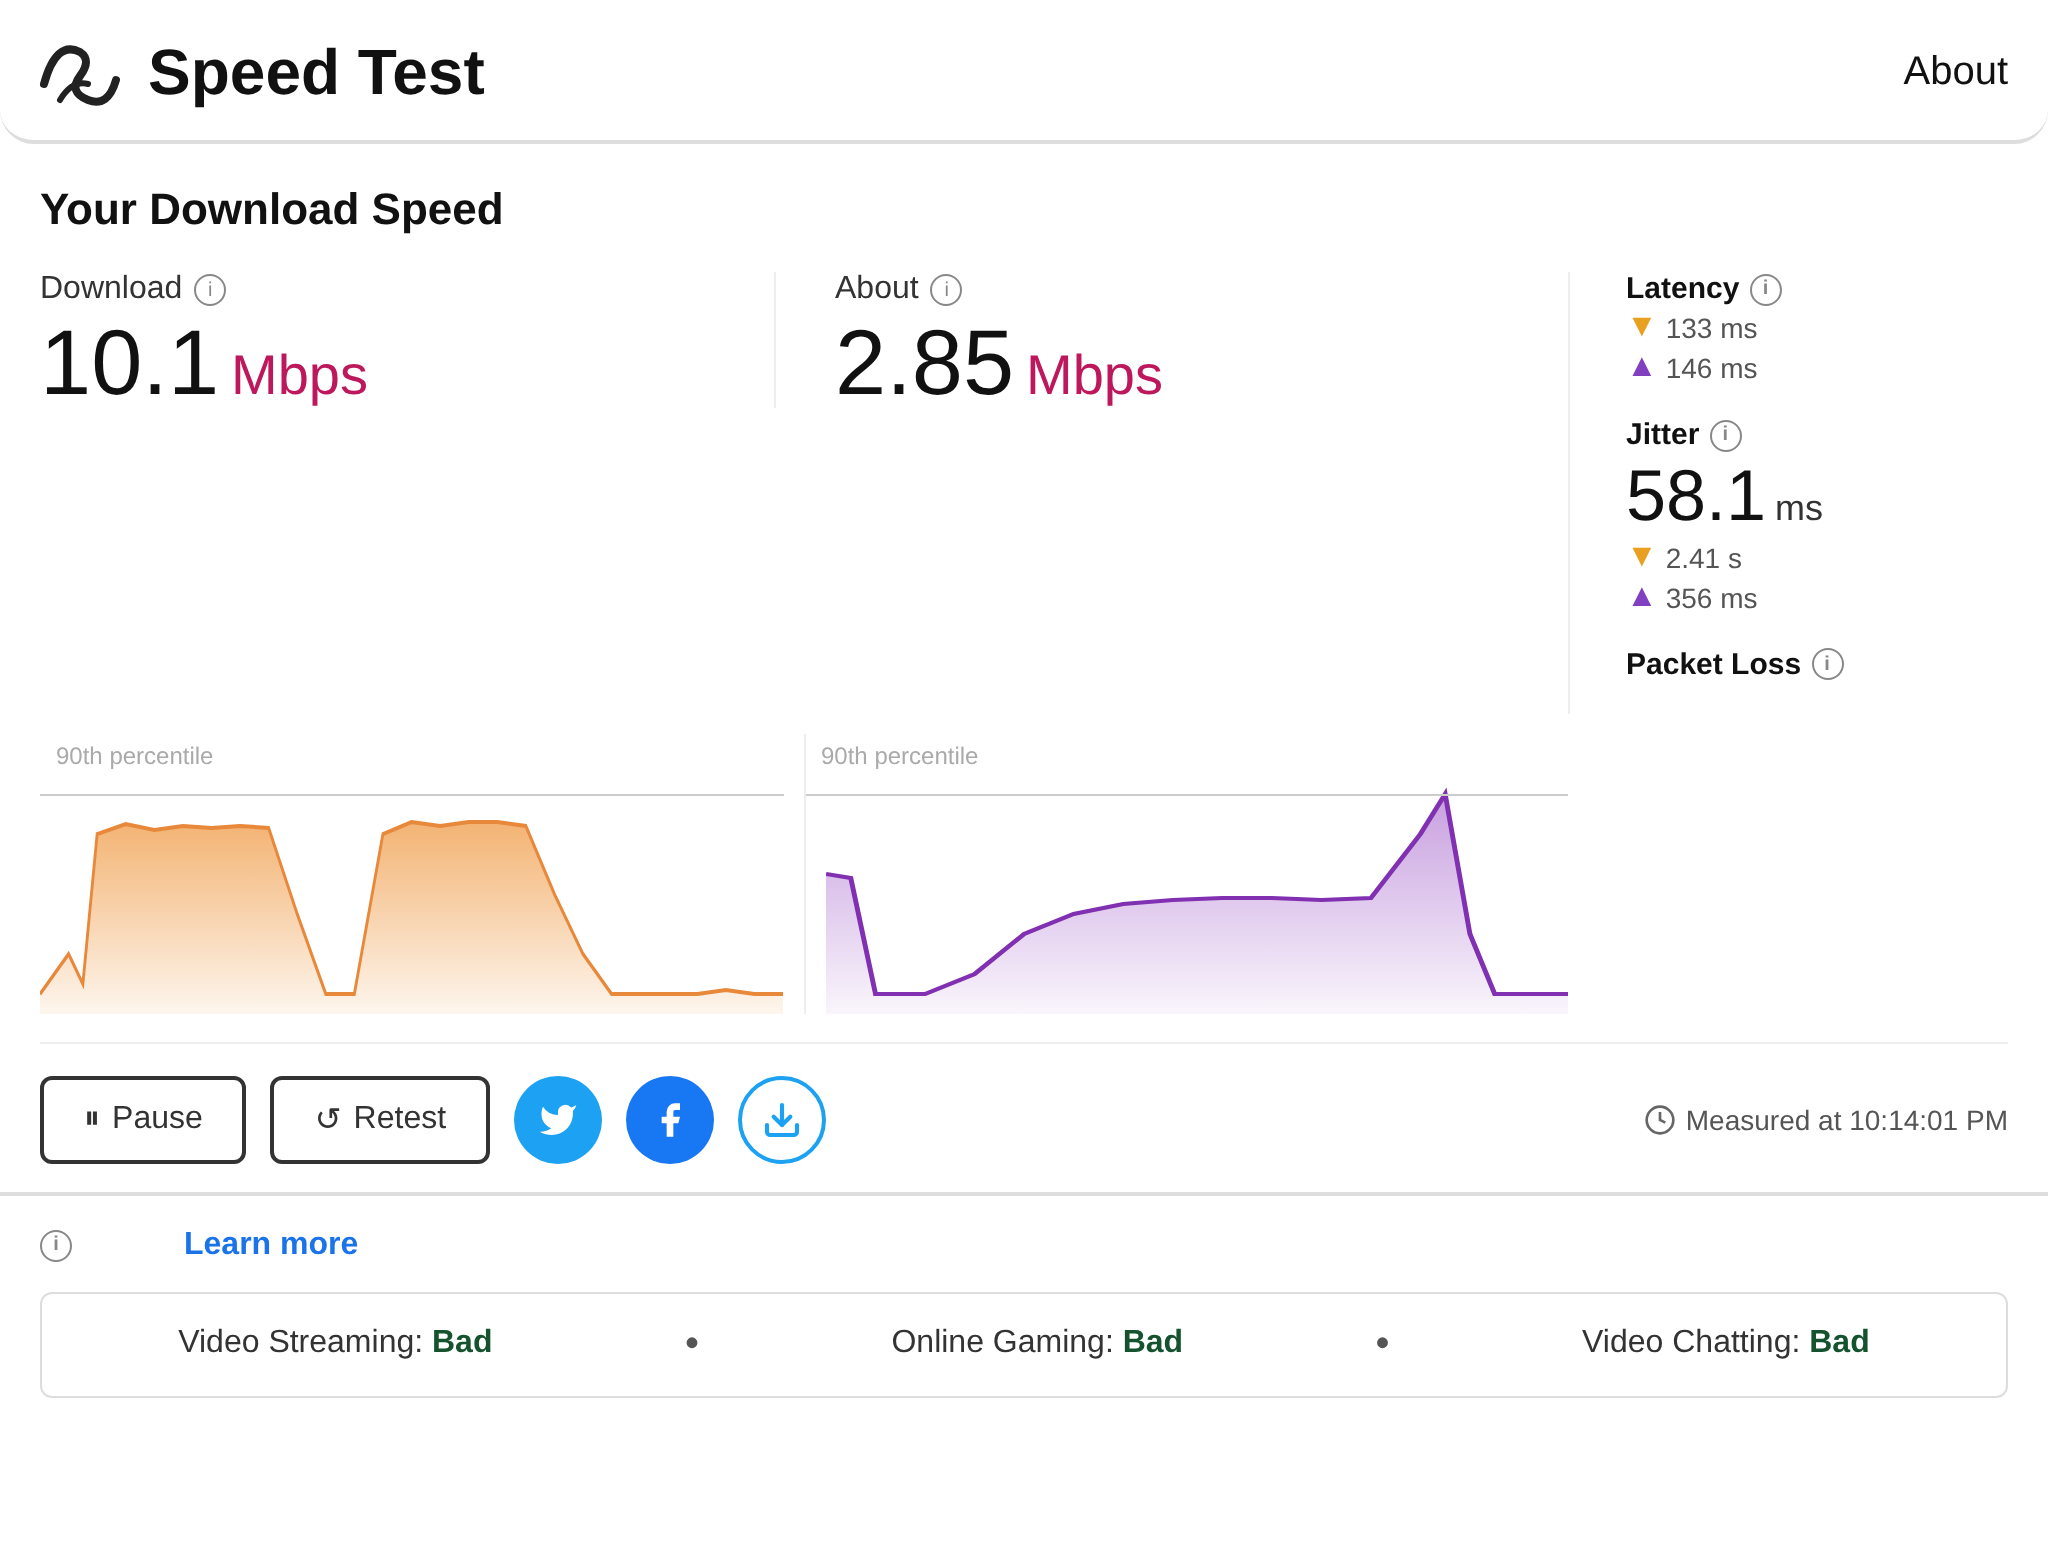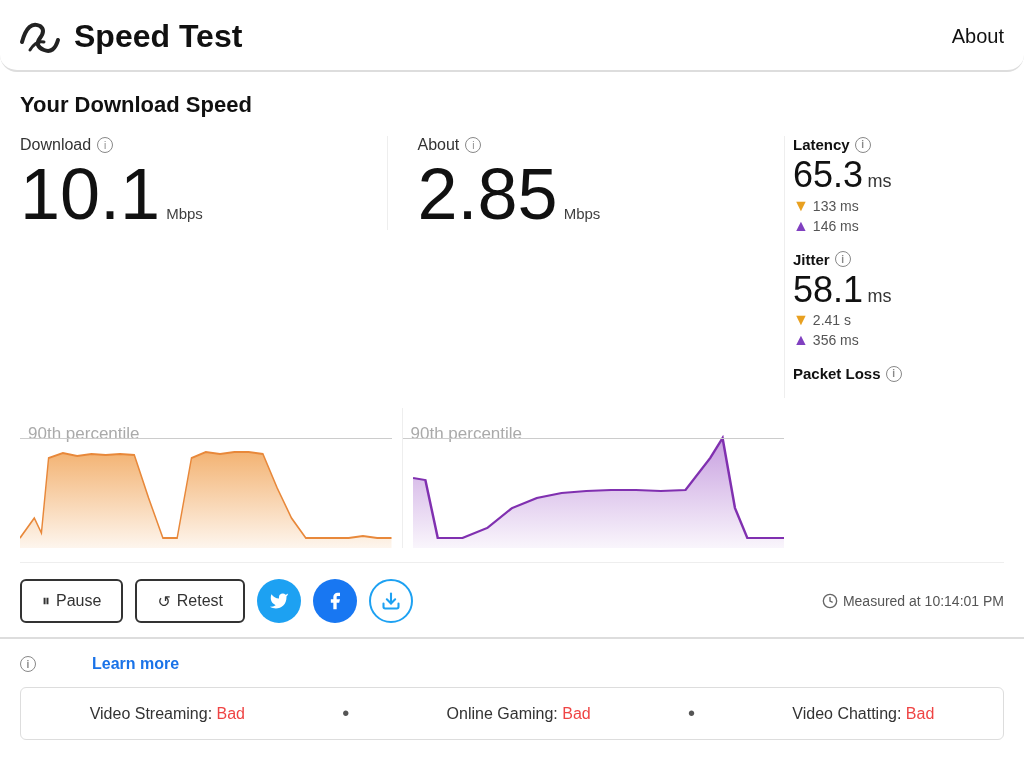--- a/index.html
+++ b/index.html
@@ -21,35 +21,35 @@
     .main { padding: 20px 20px 0 20px; }
 
     .section-title { font-size: 22px; font-weight: 700; margin-bottom: 18px; }
 
     
     .speed-row {
       display: flex; align-items: flex-start; gap: 15px;
     }
     .speed-panel { flex: 1; }
     .speed-panel.upload { border-left: 1px solid #eee; padding-left: 30px; margin-left: 10px; }
-    .latency-panel { width: 220px; padding-left: 8px; border-left: 1px solid #eee; margin-left: 10px; }
+    .latency-panel { width: 220px; padding-left: 28px; border-left: 1px solid #eee; margin-left: 10px; }
 
     .speed-label { font-size: 16px; color: #333; display: flex; align-items: center; gap: 6px; margin-bottom: 4px; }
     .info-icon { display: inline-flex; align-items: center; justify-content: center; width: 16px; height: 16px; border: 1.5px solid #888; border-radius: 50%; font-size: 10px; color: #888; cursor: pointer; }
 
     .speed-value-row { display: flex; align-items: baseline; gap: 6px; margin-bottom: 0; }
-    .speed-big { font-size: 72px; font-weight: 300; line-height: 1; }
-    .speed-unit { font-size: 15px; color: #404040; font-weight: 400; }
+    .speed-big { font-size: 46px; font-weight: 300; line-height: 1; }
+    .speed-unit { font-size: 28px; color: #be185d; font-weight: 400; }
 
     
     .charts-row { display: flex; margin-top: 10px; }
     .chart-container { flex: 1; height: 140px; position: relative; overflow: hidden; }
     .chart-container.upload-chart { border-left: 1px solid #eee; margin-left: 10px; padding-left: 10px; }
 
-    .chart-label { position: absolute; top: 16px; left: 8px; font-size: 17px; color: #aaa; }
+    .chart-label { position: absolute; top: 4px; left: 8px; font-size: 12px; color: #aaa; }
 
     .percentile-line {
       position: absolute; top: 30px; left: 0; right: 0;
       border-top: 1px solid #ccc;
     }
 
     
     .latency-item { margin-bottom: 16px; }
     .latency-label { font-size: 15px; font-weight: 600; display: flex; align-items: center; gap: 5px; margin-bottom: 2px; }
     .latency-big { font-size: 36px; font-weight: 300; line-height: 1.1; }
@@ -93,21 +93,21 @@
     .nq-section { padding: 0 20px 0 20px; }
     .nq-title { font-size: 22px; font-weight: 700; display: flex; align-items: center; gap: 8px; margin-bottom: 14px; }
     .learn-more { font-size: 16px; color: #1a73e8; text-decoration: none; cursor: pointer; padding-left: 48px; }
 
     .nq-bar {
       border: 1px solid #ddd; border-radius: 6px;
       display: flex; align-items: center; justify-content: space-around;
       padding: 14px 20px;
     }
     .nq-item { font-size: 16px; color: #333; }
-    .nq-bad { color: #ef4444; font-weight: 400; }
+    .nq-bad { color: #14532d; font-weight: 700; }
     .nq-dot { color: #555; font-size: 20px; }
   </style>
 </head>
 <body>
 
 <div class="header">
   <div class="header-left">
 
     <svg class="logo-icon" viewBox="0 0 48 48" fill="none" xmlns="http://www.w3.org/2000/svg">
       <path d="M6 30 Q12 8 24 14 Q30 18 24 26 Q18 34 28 38 Q38 42 42 28" stroke="#222" stroke-width="4" fill="none" stroke-linecap="round"></path>
@@ -144,24 +144,20 @@
         <span class="speed-unit">Mbps</span>
       </div>
     </div>
 
     <div class="latency-panel">
 
       <div class="latency-item">
         <div class="latency-label">
           <span>Latency</span>
           <span class="info-icon">i</span>
-        </div>
-        <div>
-          <span class="latency-big">65.3</span>
-          <span class="latency-unit">ms</span>
         </div>
         <div class="latency-sub">
           <span class="arrow-down">▼</span>
           <span>133 ms</span>
         </div>
         <div class="latency-sub">
           <span class="arrow-up">▲</span>
           <span>146 ms</span>
         </div>
       </div>

